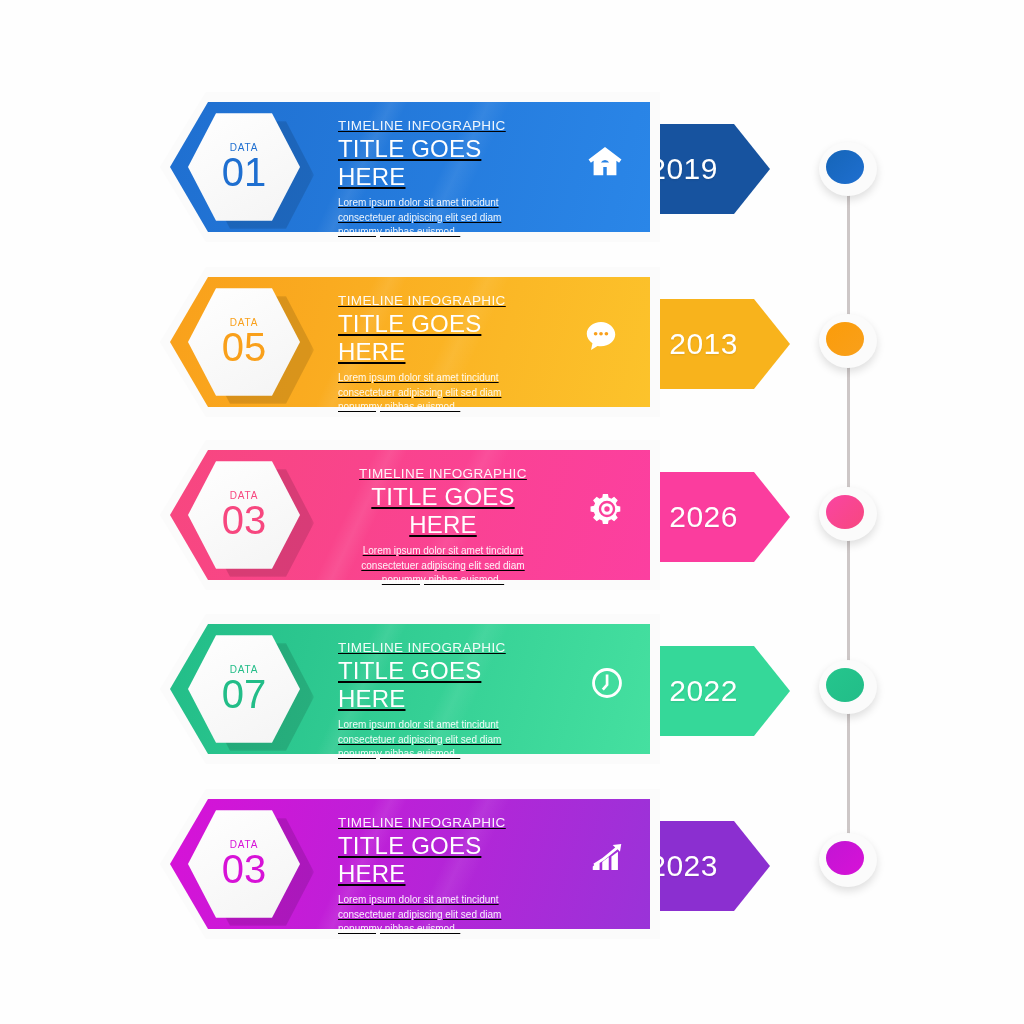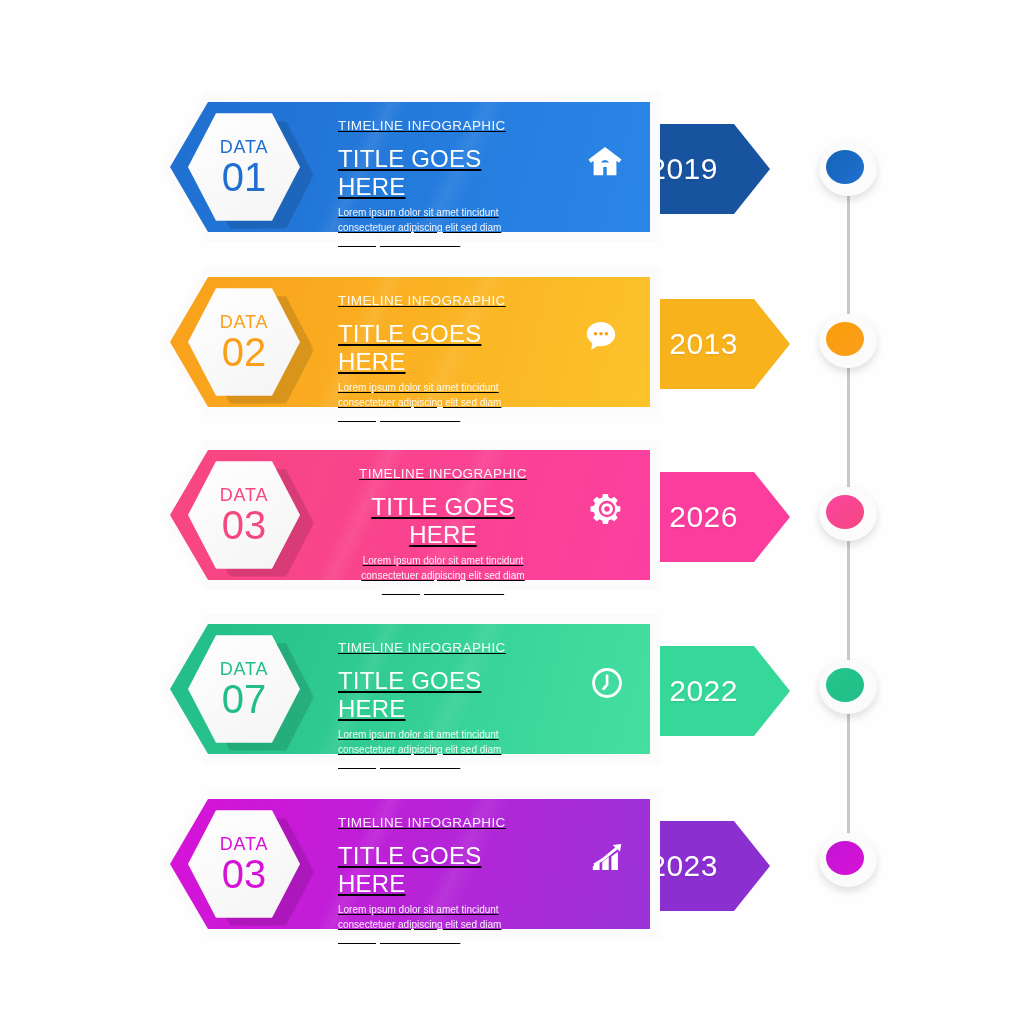--- a/index.html
+++ b/index.html
@@ -60,27 +60,27 @@
     background: rgba(0,0,0,0.13);
     clip-path: polygon(25% 2%, 75% 2%, 100% 50%, 75% 98%, 25% 98%, 0% 50%);
     filter: blur(2px);
   }
   .hex {
     position: absolute; left: 0; top: 0; width: 112px; height: 112px;
     background: linear-gradient(150deg, #ffffff 0%, #f4f4f4 100%);
     clip-path: polygon(25% 2%, 75% 2%, 100% 50%, 75% 98%, 25% 98%, 0% 50%);
     display: flex; flex-direction: column; align-items: center; justify-content: center;
   }
-  .hex .data-label { font-size: 18px; letter-spacing: 0.8px; margin-bottom: -2px; }
+  .hex .data-label { font-size: 10px; letter-spacing: 0.8px; margin-bottom: -2px; }
   .hex .data-num { font-size: 40px; font-weight: 400; line-height: 1.05; }
 
   
   .txt { position: absolute; top: 30px; width: 210px; text-decoration: underline; }
   .txt .kicker { font-size: 13.5px; color: rgba(255,255,255,0.93); letter-spacing: 0.4px; }
-  .txt .title { font-size: 24px; color: #ffffff; letter-spacing: 0.2px; margin-top: 12px; font-weight: 400; }
+  .txt .title { font-size: 24px; color: #ffffff; letter-spacing: 0.2px; margin-top: 2px; font-weight: 400; }
   .txt .desc { font-size: 10px; line-height: 1.45; color: rgba(255,255,255,0.92); margin-top: 5px; }
 
   
   .icon-box { position: absolute; top: 50px; width: 46px; height: 46px;
               display: flex; align-items: center; justify-content: center; }
   .icon-box svg { width: 38px; height: 38px; fill: #ffffff; }
 
   
   #timeline { position: absolute; left: 816px; top: 140px; width: 64px; height: 740px; }
   .tl-line { position: absolute; left: 31px; top: 36px; width: 3px; height: 672px; background: #cdc7c7; border-radius: 2px; }
@@ -144,21 +144,21 @@
     <div class="row-inner">
       <div class="tail" id="tail2" style="left: 300px; width: 330px; background: linear-gradient(100deg, rgb(248, 179, 28) 0%, rgb(248, 179, 28) 100%);">
         <span class="year">2013</span>
       </div>
       <div class="plate pointed"></div>
       <div class="banner" id="ban2" style="background: linear-gradient(105deg, rgb(249, 160, 27) 0%, rgb(252, 195, 43) 100%);"></div>
       <div class="hex-wrap">
         <div class="hex-shadow"></div>
         <div class="hex">
           <div class="data-label" id="dl2" style="color: rgb(249, 160, 27);">DATA</div>
-          <div class="data-num" id="dn2" style="color: rgb(249, 160, 27);">02</div>
+          <div class="data-num" id="dn2" style="color: rgb(249, 160, 27);">05</div>
         </div>
       </div>
       <div class="txt" style="left:178px;text-align:left;">
         <div class="kicker">TIMELINE INFOGRAPHIC</div>
         <div class="title">TITLE GOES HERE</div>
         <div class="desc">Lorem ipsum dolor sit amet tincidunt consectetuer adipiscing elit sed diam nonummy nibhas euismod .</div>
       </div>
       <div class="icon-box" style="left:418px;">
         <svg viewBox="0 0 24 24">
             <path d="M12 3.2c-5 0-9 3.3-9 7.4 0 2.4 1.4 4.6 3.6 5.9l-.9 4.3 4.1-2.5c.7.1 1.4.2 2.2.2 5 0 9-3.3 9-7.4S17 3.2 12 3.2z" fill="#fff"></path>

